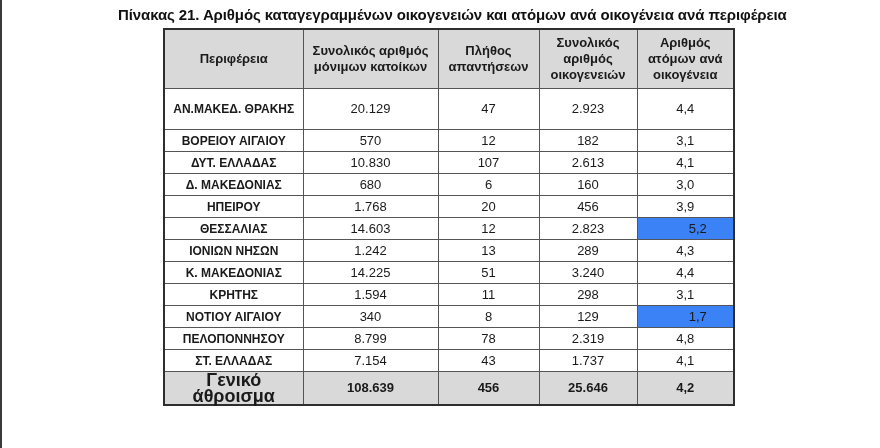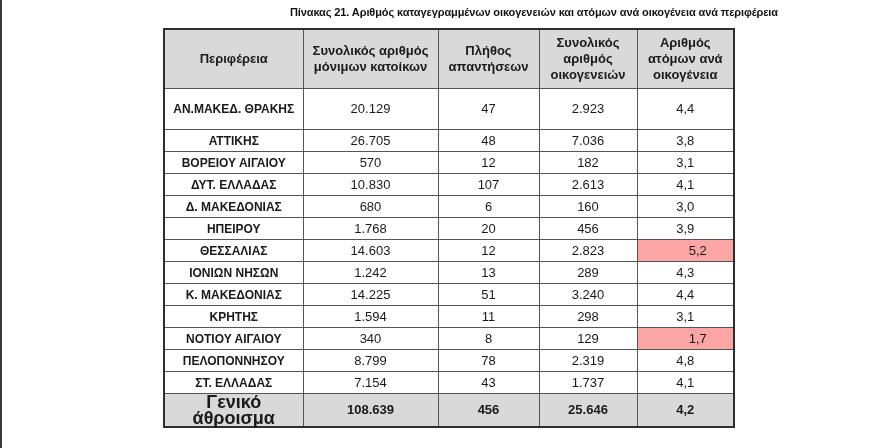--- a/index.html
+++ b/index.html
@@ -21,21 +21,21 @@
       top: 0;
       width: 2px;
       height: 448px;
       background: #3a3a3a;
     }
     .caption {
       position: absolute;
       left: 118px;
       top: 6px;
       width: 660px;
-      font-size: 11px;
+      font-size: 15px;
       font-weight: bold;
       letter-spacing: -0.1px;
       white-space: nowrap;
       color: #111;
       text-align: right;
     }
     table.data-table {
       position: absolute;
       left: 163px;
       top: 28px;
@@ -65,21 +65,21 @@
     }
     .data-table tr.tall td {
       height: 40px;
     }
     .data-table td.region {
       font-weight: bold;
       font-size: 12px;
       margin-left: 48px;
     }
     .data-table td.hl {
-      background: #fca5a5;
+      background: #3b82f6;
       padding-left: 28px;
     }
     .data-table tr.total td {
       background: #d9d9d9;
       font-weight: bold;
       height: 21px;
     }
     .data-table tr.total td.region {
       font-size: 18px;
     }
@@ -115,27 +115,20 @@
   </thead>
   <tbody id="table-body">
     <tr class="tall">
       <td class="region">ΑΝ.ΜΑΚΕΔ. ΘΡΑΚΗΣ</td>
       <td>20.129</td>
       <td>47</td>
       <td>2.923</td>
       <td>4,4</td>
     </tr>
     <tr>
-      <td class="region">ΑΤΤΙΚΗΣ</td>
-      <td>26.705</td>
-      <td>48</td>
-      <td>7.036</td>
-      <td>3,8</td>
-    </tr>
-    <tr>
       <td class="region">ΒΟΡΕΙΟΥ ΑΙΓΑΙΟΥ</td>
       <td>570</td>
       <td>12</td>
       <td>182</td>
       <td>3,1</td>
     </tr>
     <tr>
       <td class="region">ΔΥΤ. ΕΛΛΑΔΑΣ</td>
       <td>10.830</td>
       <td>107</td>

